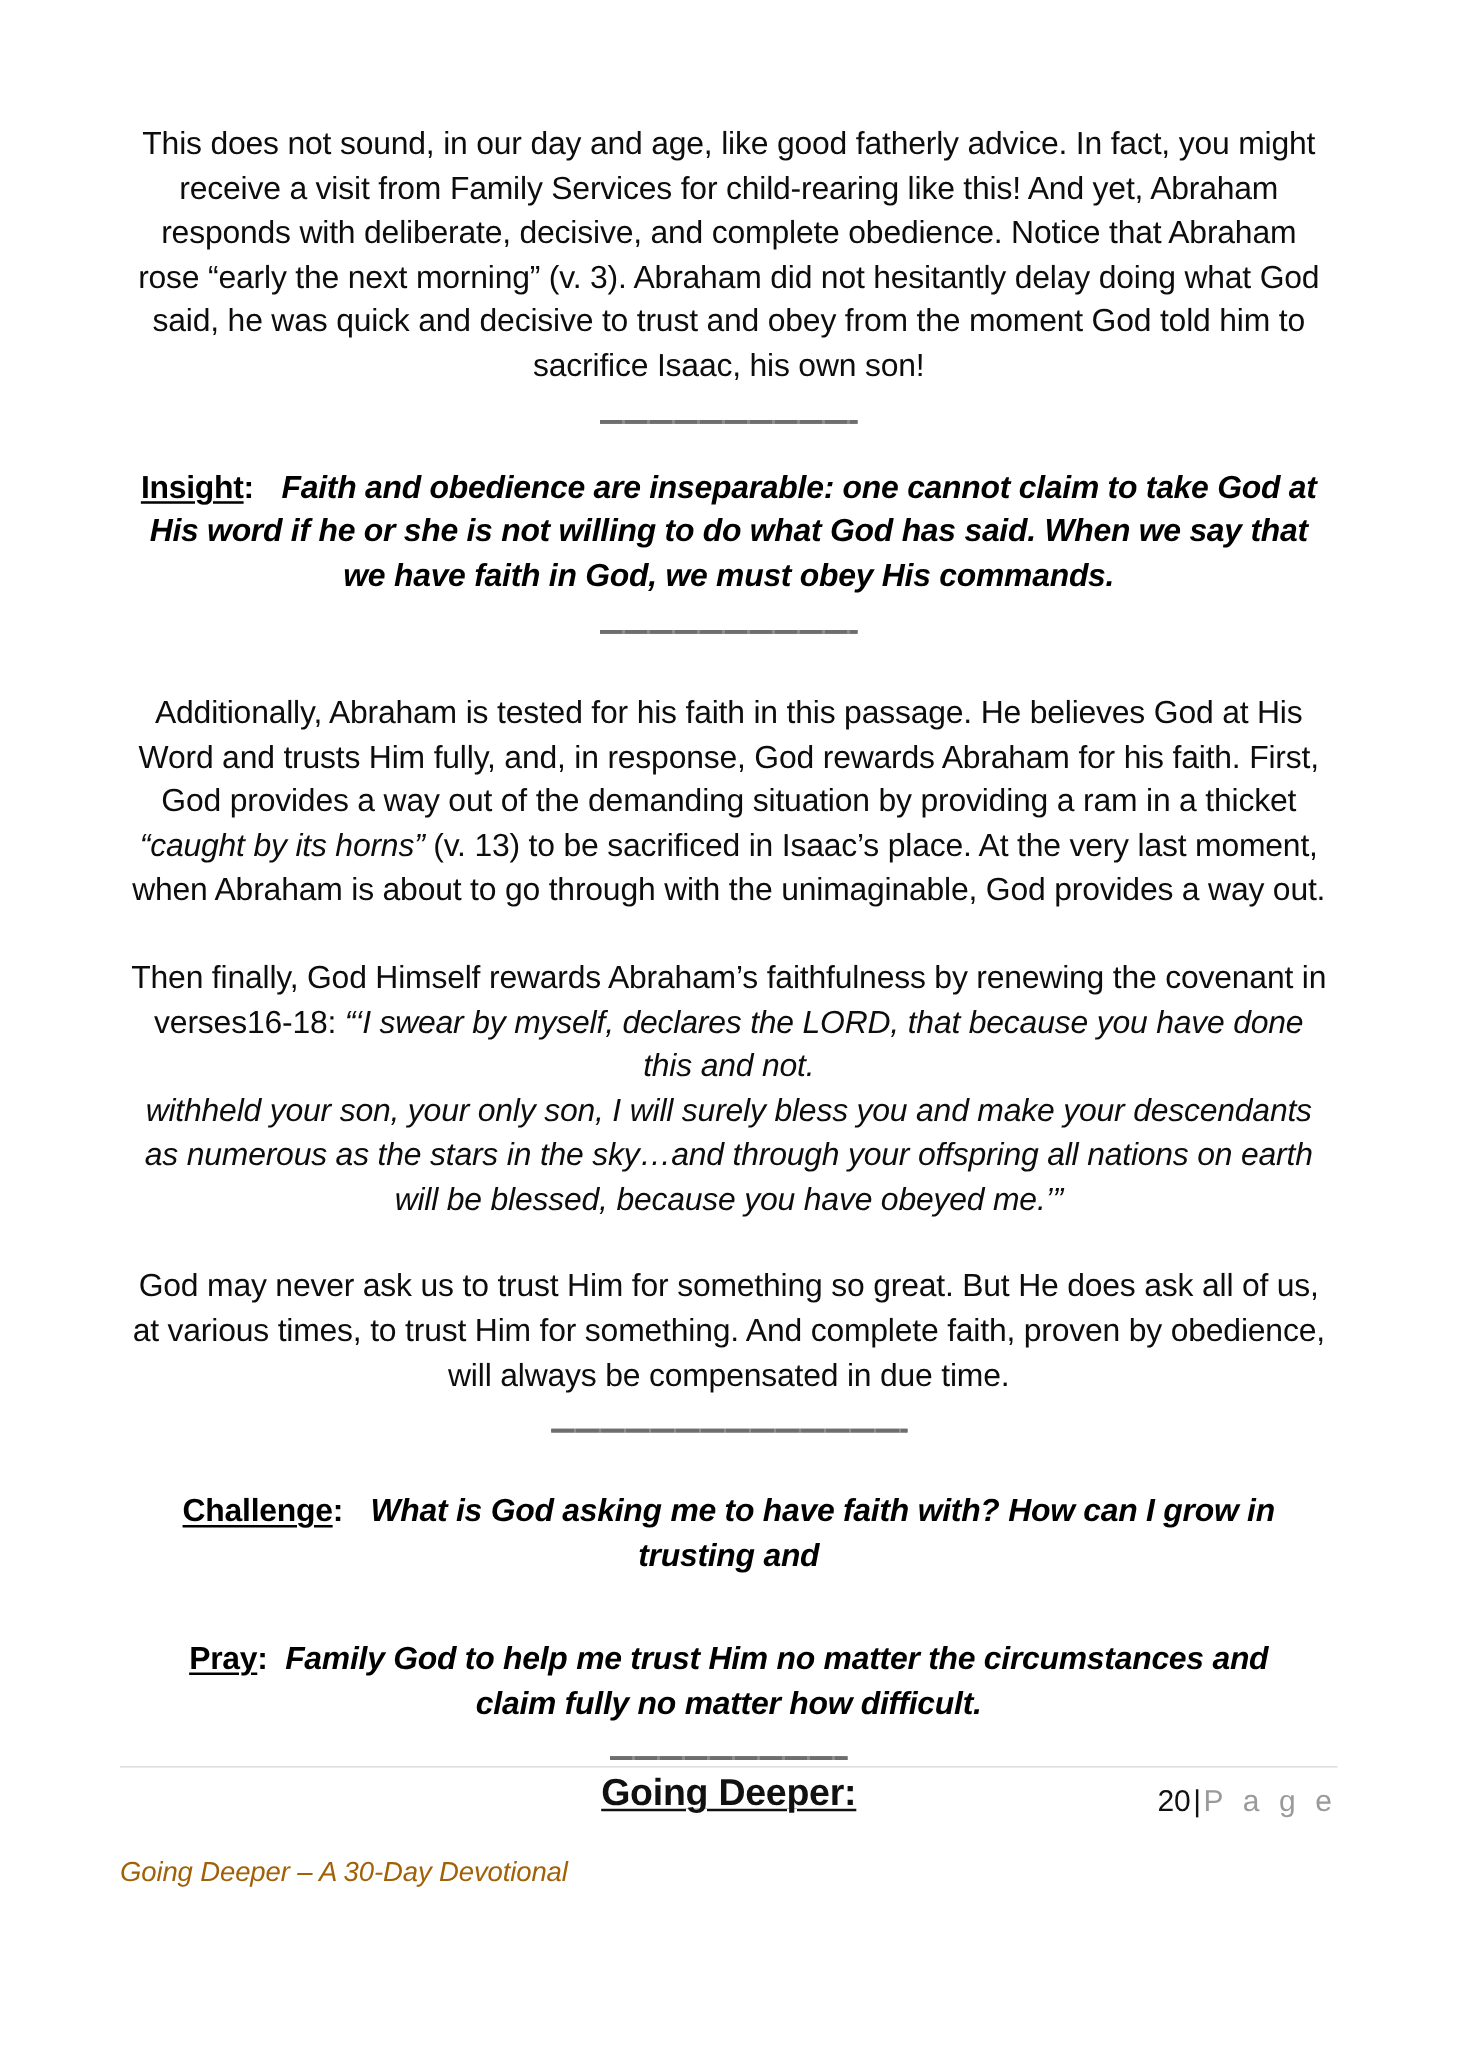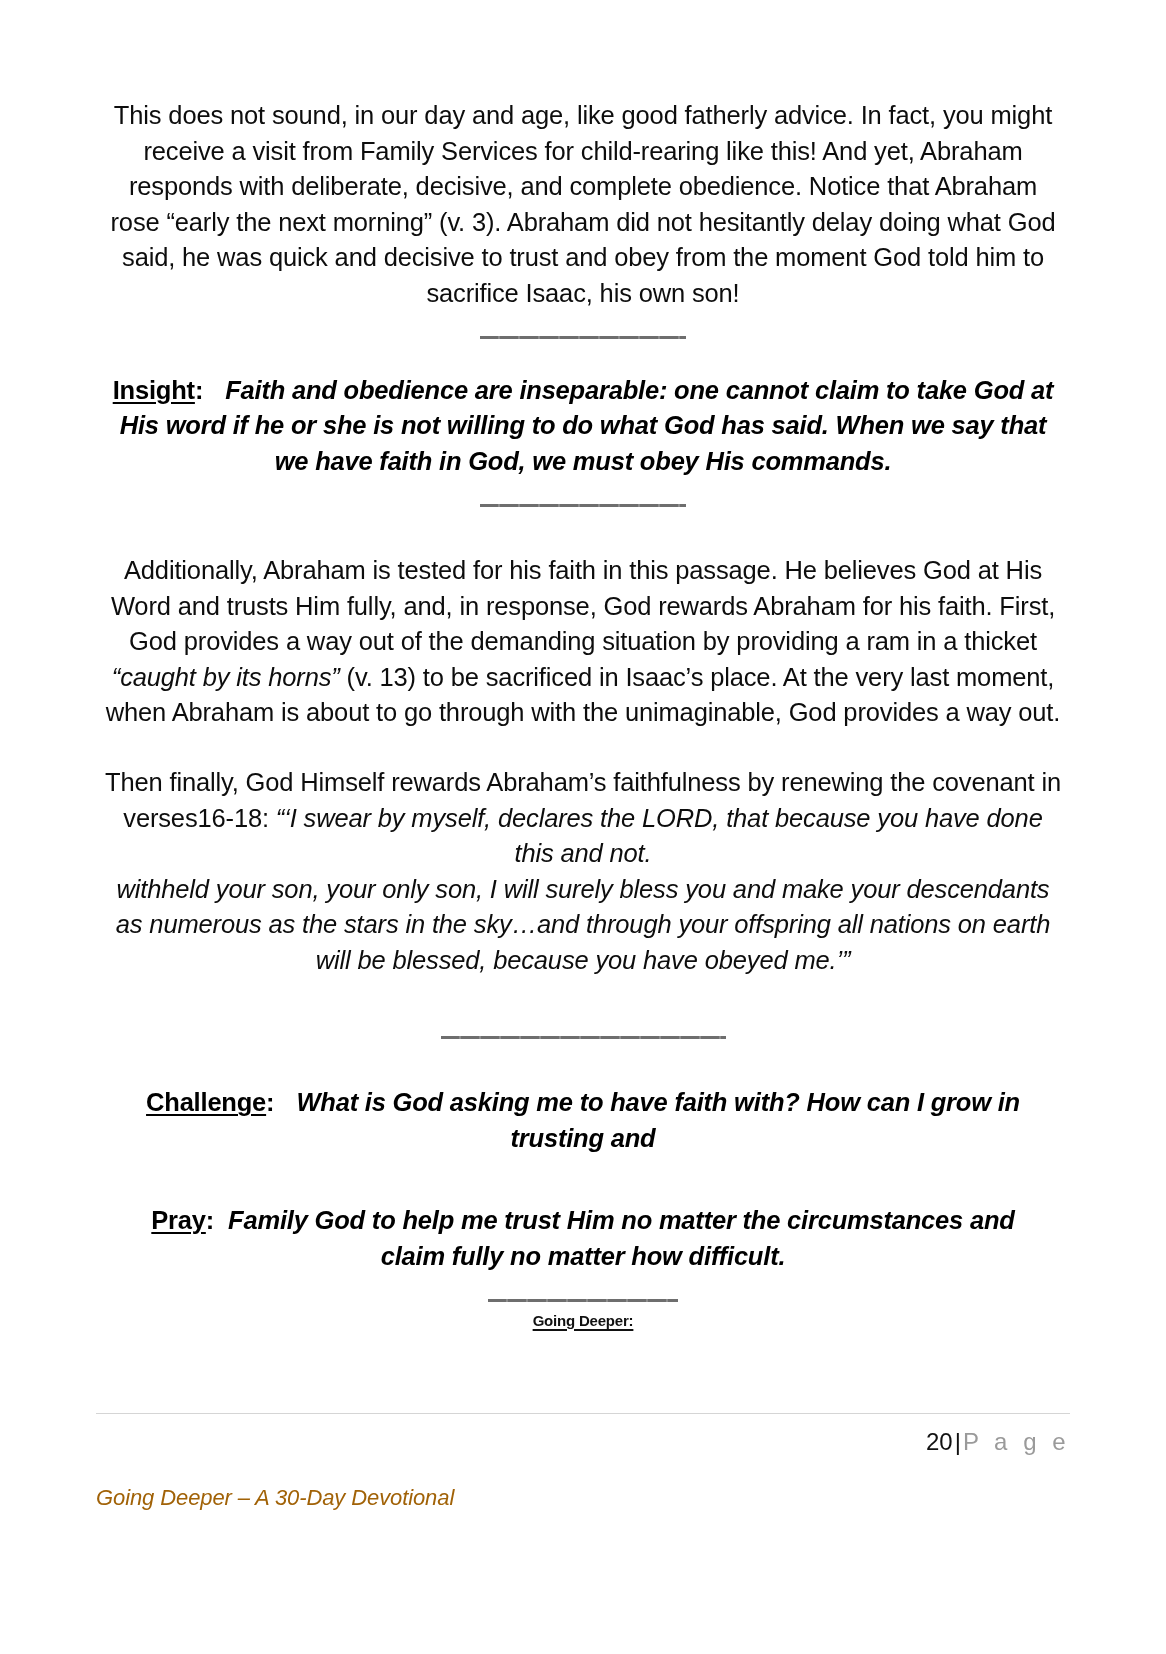--- a/index.html
+++ b/index.html
@@ -103,21 +103,21 @@
   .pray-block { width: 940px; margin: 0 auto; }
 
   .em { font-style: italic; font-weight: 400; }
   .quote-it { font-style: italic; font-weight: 400; }
 
   .center-line { }
 
   
   .going-deeper {
     text-align: center;
-    font-size: 15px;
+    font-size: 30px;
     font-weight: 700;
     color: #111111;
     text-decoration: underline;
     text-underline-offset: 3px;
     text-decoration-thickness: 2px;
     letter-spacing: -0.2px;
     margin: 0;
   }
 
   
@@ -201,20 +201,21 @@
     <p class="para tight"><span>Additionally, Abraham is tested for his faith in this passage. He believes God at His Word and trusts Him fully, and, in response, God rewards Abraham for his faith. First, God provides a way out of the demanding situation by providing a ram in a thicket </span><span class="em">“caught by its horns”</span><span> (v. 13) to be sacrificed in Isaac’s place. At the very last moment, when Abraham is about to go through with the unimaginable, God provides a way out.</span></p>
 
     <div class="spacer-md"></div>
 
     <p class="para tight"><span>Then finally, God Himself rewards Abraham’s faithfulness by renewing the covenant in verses16-18: </span><span class="quote-it">“‘I swear by myself, declares the LORD, that because you have done this and not.</span></p>
 
     <p class="para tight quote-it">withheld your son, your only son, I will surely bless you and make your descendants as numerous as the stars in the sky…and through your offspring all nations on earth will be blessed, because you have obeyed me.’”</p>
 
     <div class="spacer-md"></div>
 
+    <p class="para tight">God may never ask us to trust Him for something so great. But He does ask all of us, at various times, to trust Him for something. And complete faith, proven by obedience, will always be compensated in due time.</p>
 
     <div class="spacer-sm"></div>
 
     <div class="divider w-long">
       <span></span>
     </div>
 
     <div class="spacer-lg"></div>
 
     <div class="labelled challenge-block">

